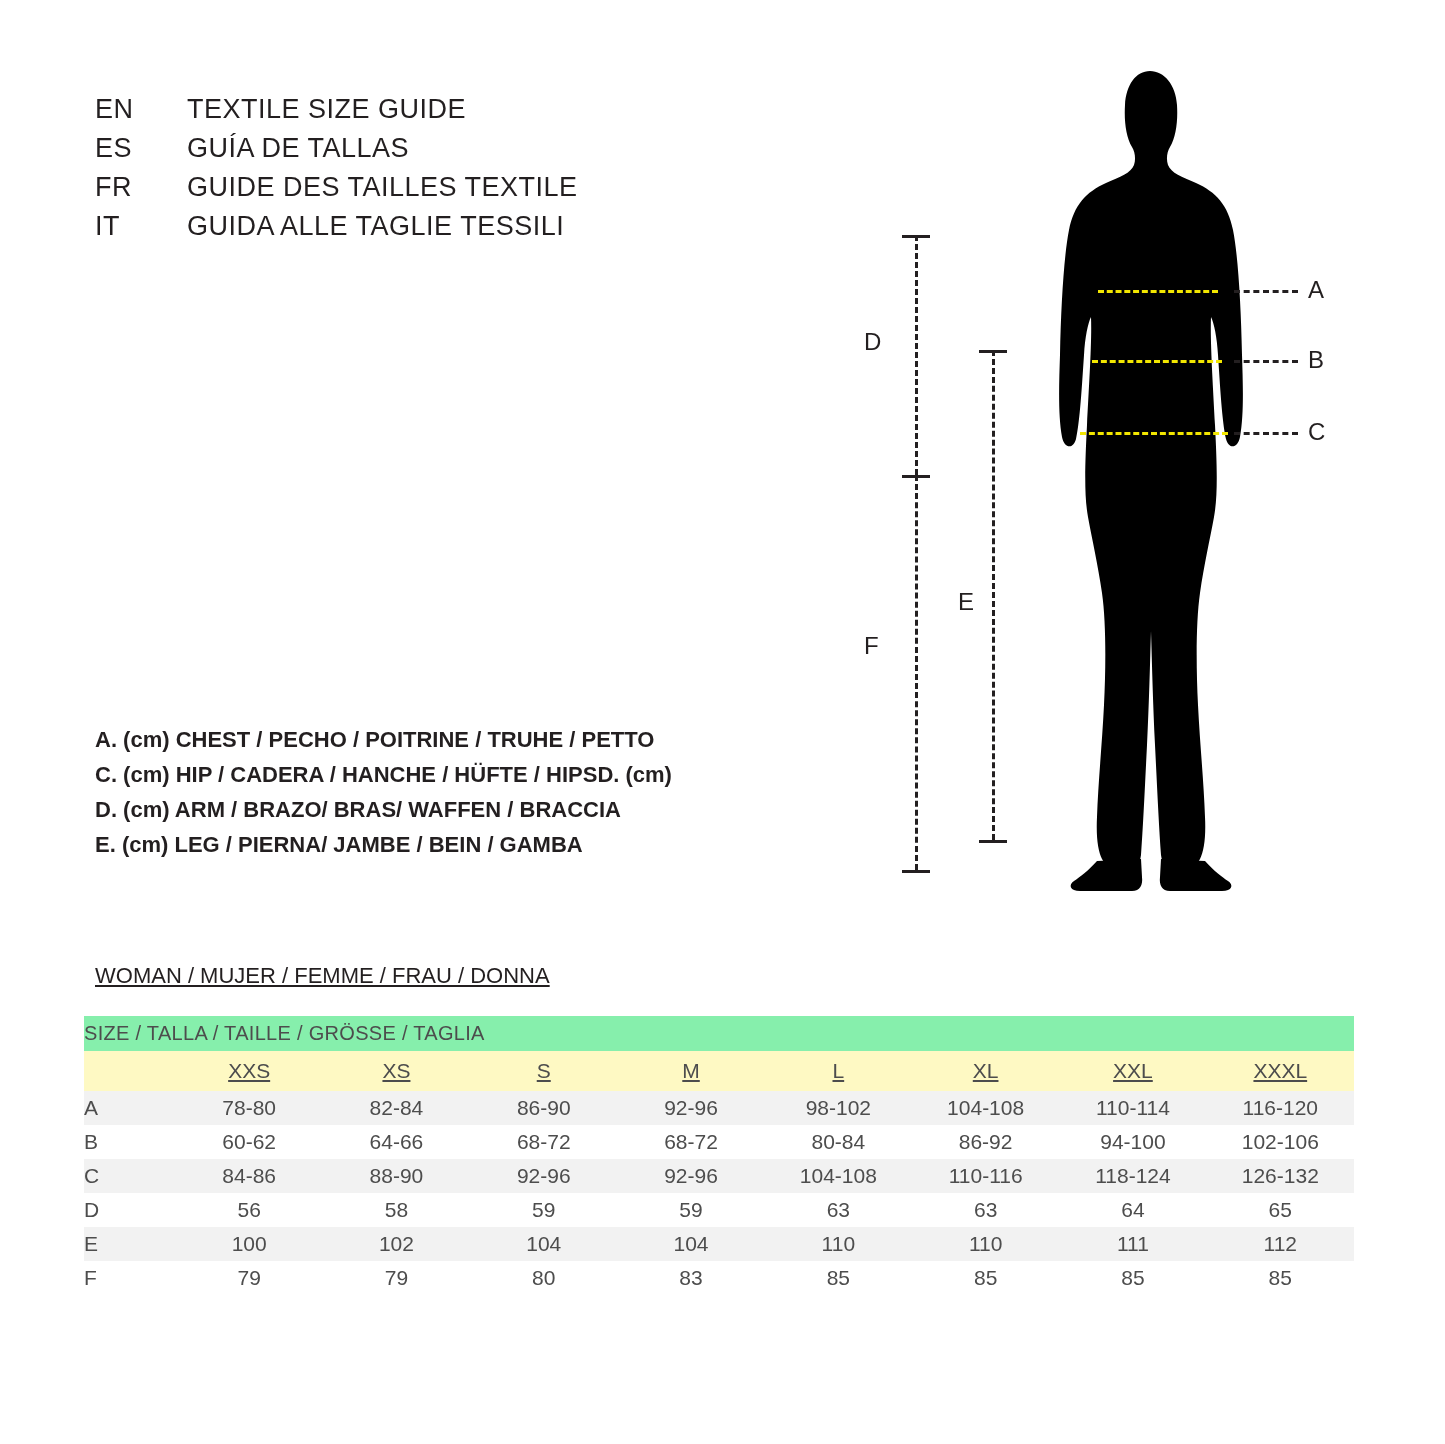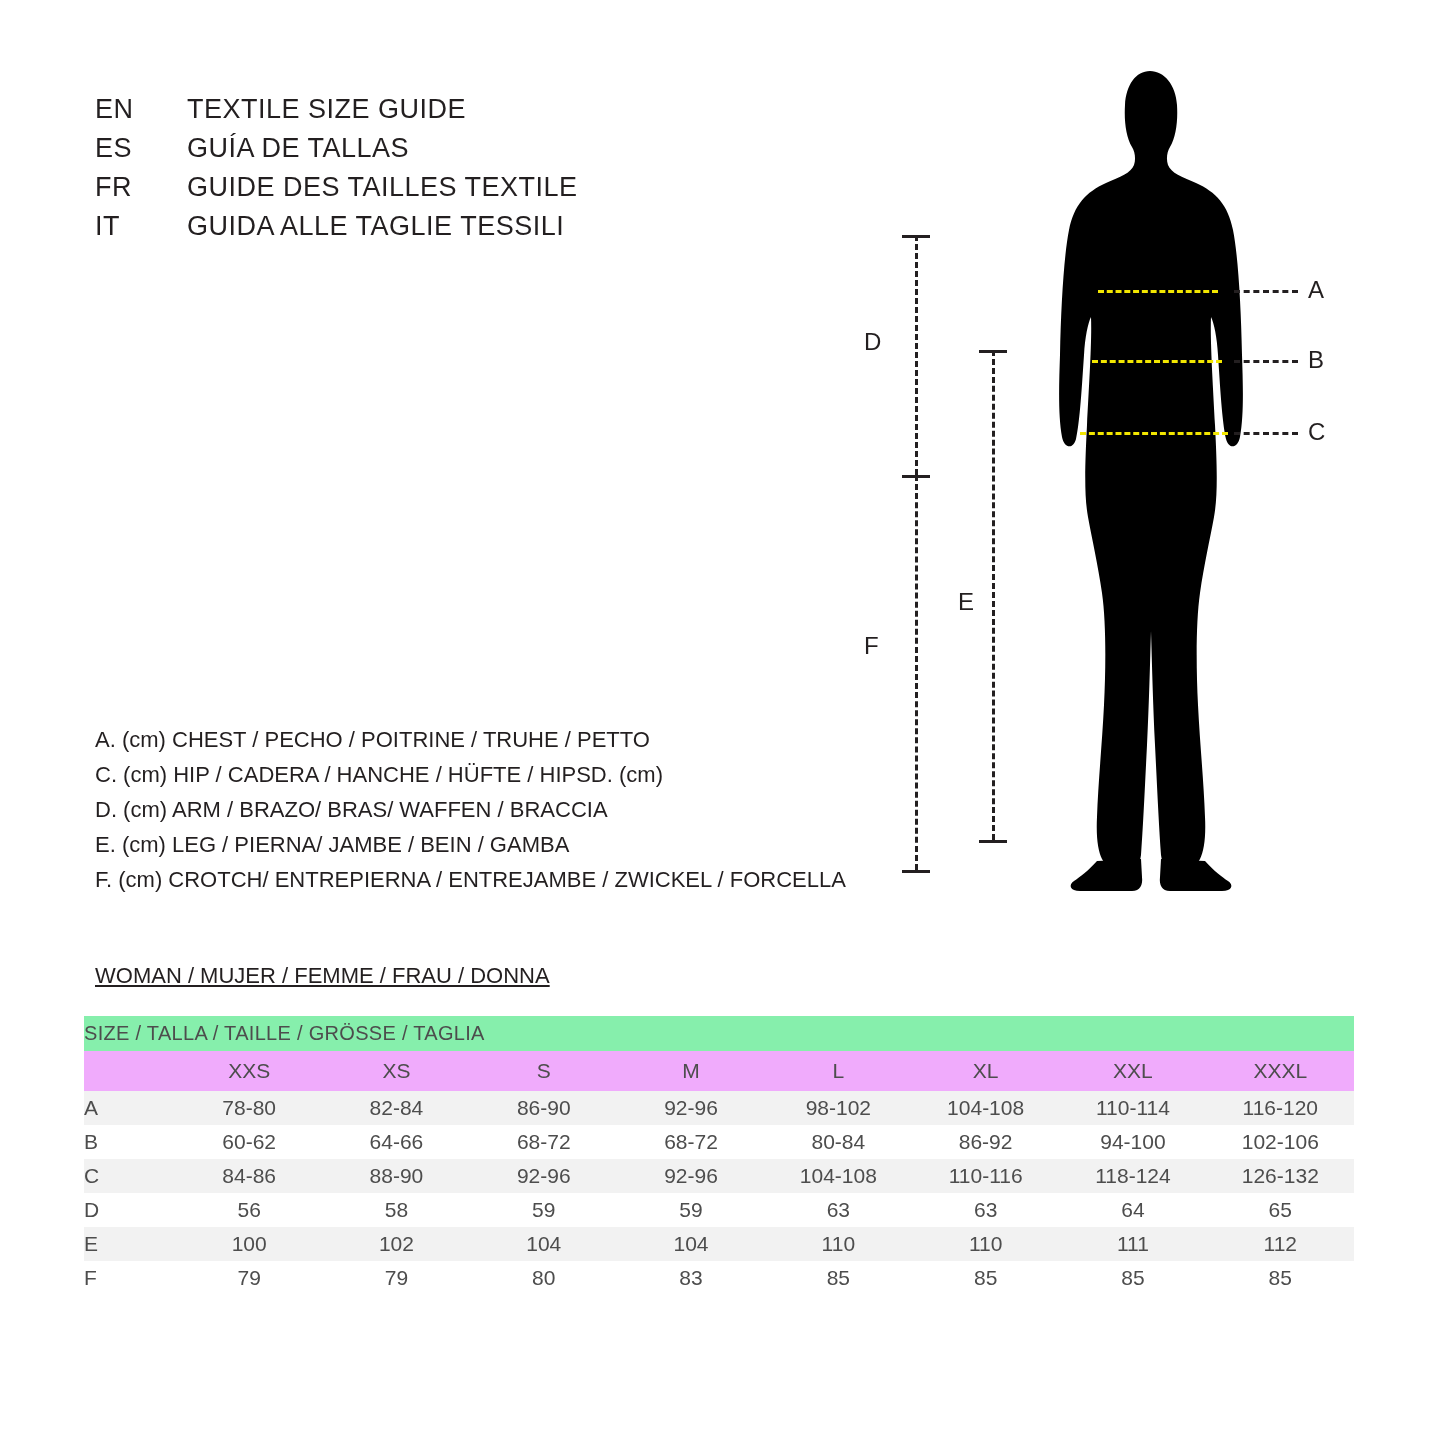--- a/index.html
+++ b/index.html
@@ -43,20 +43,21 @@
   #legend-block {
     position: absolute;
     left: 95px;
     top: 722px;
   }
   .legend-row {
     font-size: 22px;
     line-height: 35px;
     color: #231f20;
     white-space: nowrap;
+    font-weight: bold;
   }
 
   
   #gender-label {
     position: absolute;
     left: 95px;
     top: 963px;
     font-size: 22px;
     color: #231f20;
     text-decoration: underline;
@@ -84,21 +85,22 @@
     font-size: 20px;
     text-align: left;
     padding-left: 14px;
     letter-spacing: 0.3px;
   }
   .tbl-col-row td {
     height: 40px;
     text-align: center;
     font-size: 21px;
     color: #4d4d4d;
-    background: #f0abfc;
+    background: #fef9c3;
+    text-decoration: underline;
   }
   .tbl-col-row td.rowlabel { text-align: left; padding-left: 14px; }
   .data-row td {
     height: 34px;
     text-align: center;
     font-size: 21px;
     color: #4d4d4d;
   }
   .data-row td.rowlabel {
     text-align: left;
@@ -246,21 +248,20 @@
   <div class="dash-v" style="left:75px; top:425px; height:395px;"></div>
   <div class="tick" style="left:62px; top:820px; width:28px;"></div>
   <span class="meas-letter" style="left:24px; top:582px;">F</span>
 </div>
 
 <div id="legend-block">
   <div class="legend-row">A. (cm) CHEST / PECHO / POITRINE / TRUHE / PETTO</div>
   <div class="legend-row">C. (cm) HIP / CADERA / HANCHE / HÜFTE / HIPSD. (cm)</div>
   <div class="legend-row">D. (cm) ARM / BRAZO/ BRAS/ WAFFEN / BRACCIA</div>
   <div class="legend-row">E. (cm) LEG / PIERNA/ JAMBE / BEIN / GAMBA</div>
-  <div class="legend-row">F. (cm) CROTCH/ ENTREPIERNA / ENTREJAMBE / ZWICKEL / FORCELLA</div>
 </div>
 
 <div id="gender-label">WOMAN / MUJER / FEMME / FRAU / DONNA</div>
 
 <table id="size-table">
   <tbody>
     <tr class="tbl-head-row">
       <td colspan="9">SIZE / TALLA / TAILLE / GRÖSSE / TAGLIA</td>
     </tr>
     <tr class="tbl-col-row">

